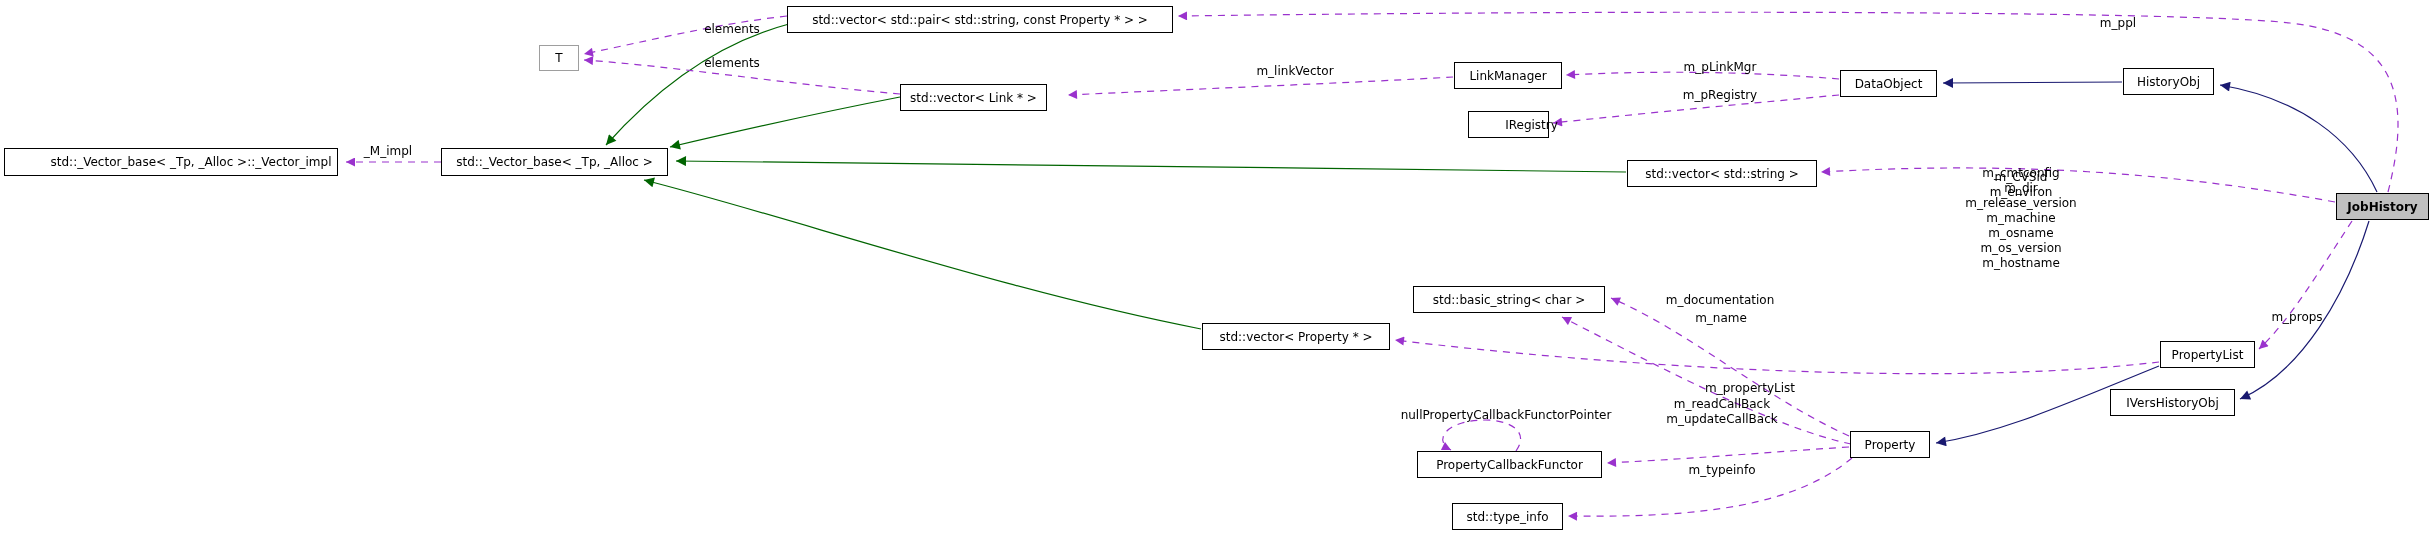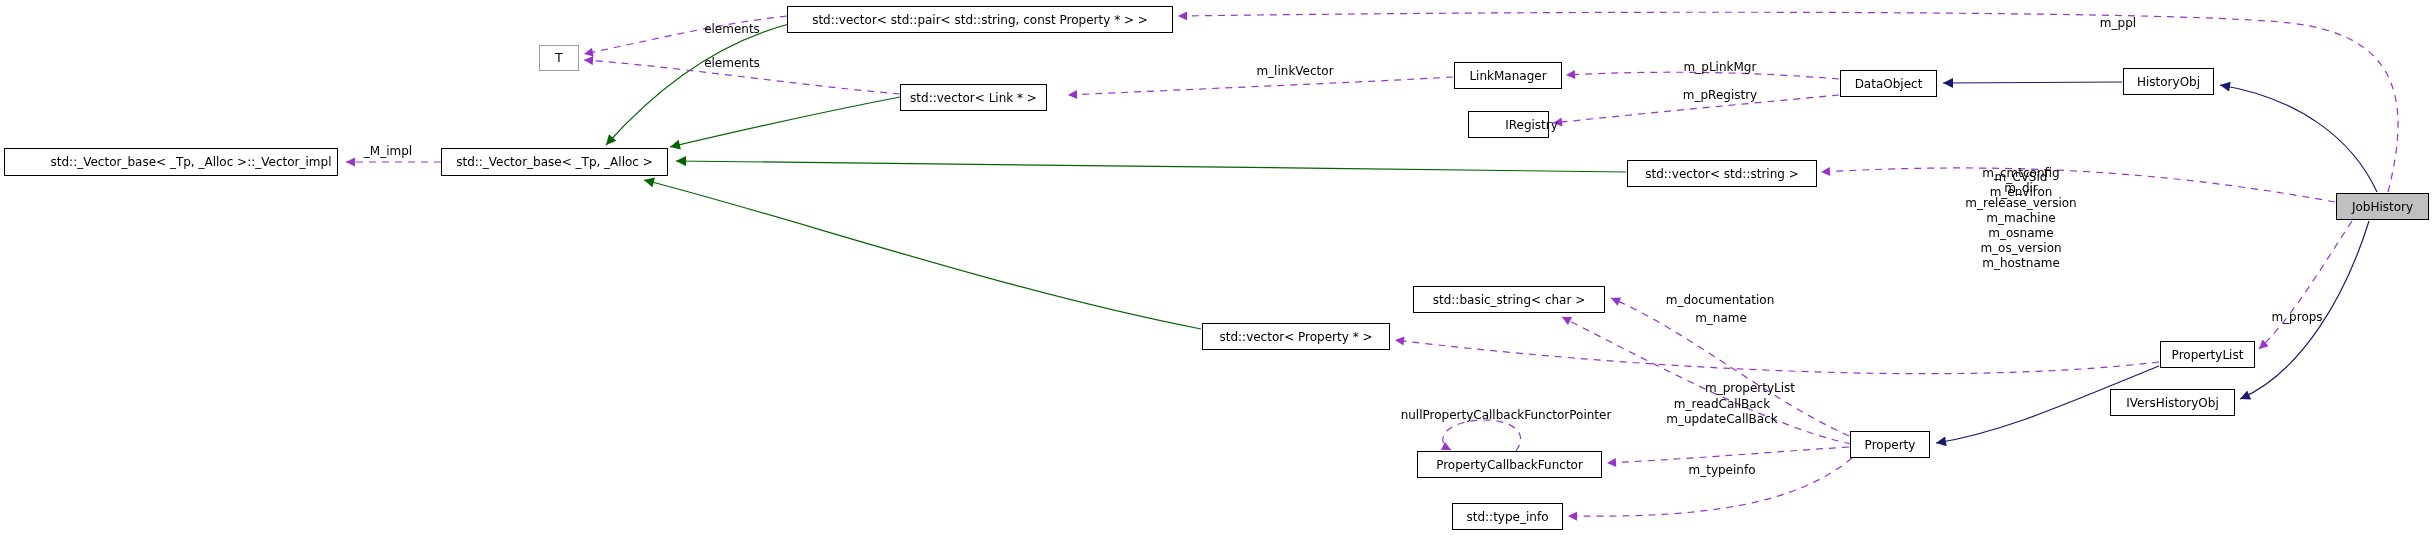--- a/index.html
+++ b/index.html
@@ -23,21 +23,21 @@
   path.inherit{stroke:var(--c-inherit);}
   path.template{stroke:var(--c-template);}
   .mk-usage{fill:var(--c-usage);}
   .mk-inherit{fill:var(--c-inherit);}
   .mk-template{fill:var(--c-template);}
   .node{
     position:absolute;display:flex;align-items:center;justify-content:center;
     background:var(--c-node-bg);border:1px solid var(--c-border);
     white-space:nowrap;box-sizing:border-box;z-index:2;
   }
-  .node.focus{background:var(--c-focus-bg);}
+  .node.focus{background:var(--c-focus-bg);font-weight:bold;}
   .node.external{border-color:var(--c-ext-border);}
   .edge-label{
     position:absolute;transform:translateX(-50%);
     white-space:pre-line;text-align:center;line-height:15px;z-index:3;
   }
 </style>
 </head>
 <body>
 
 <div id="canvas">

